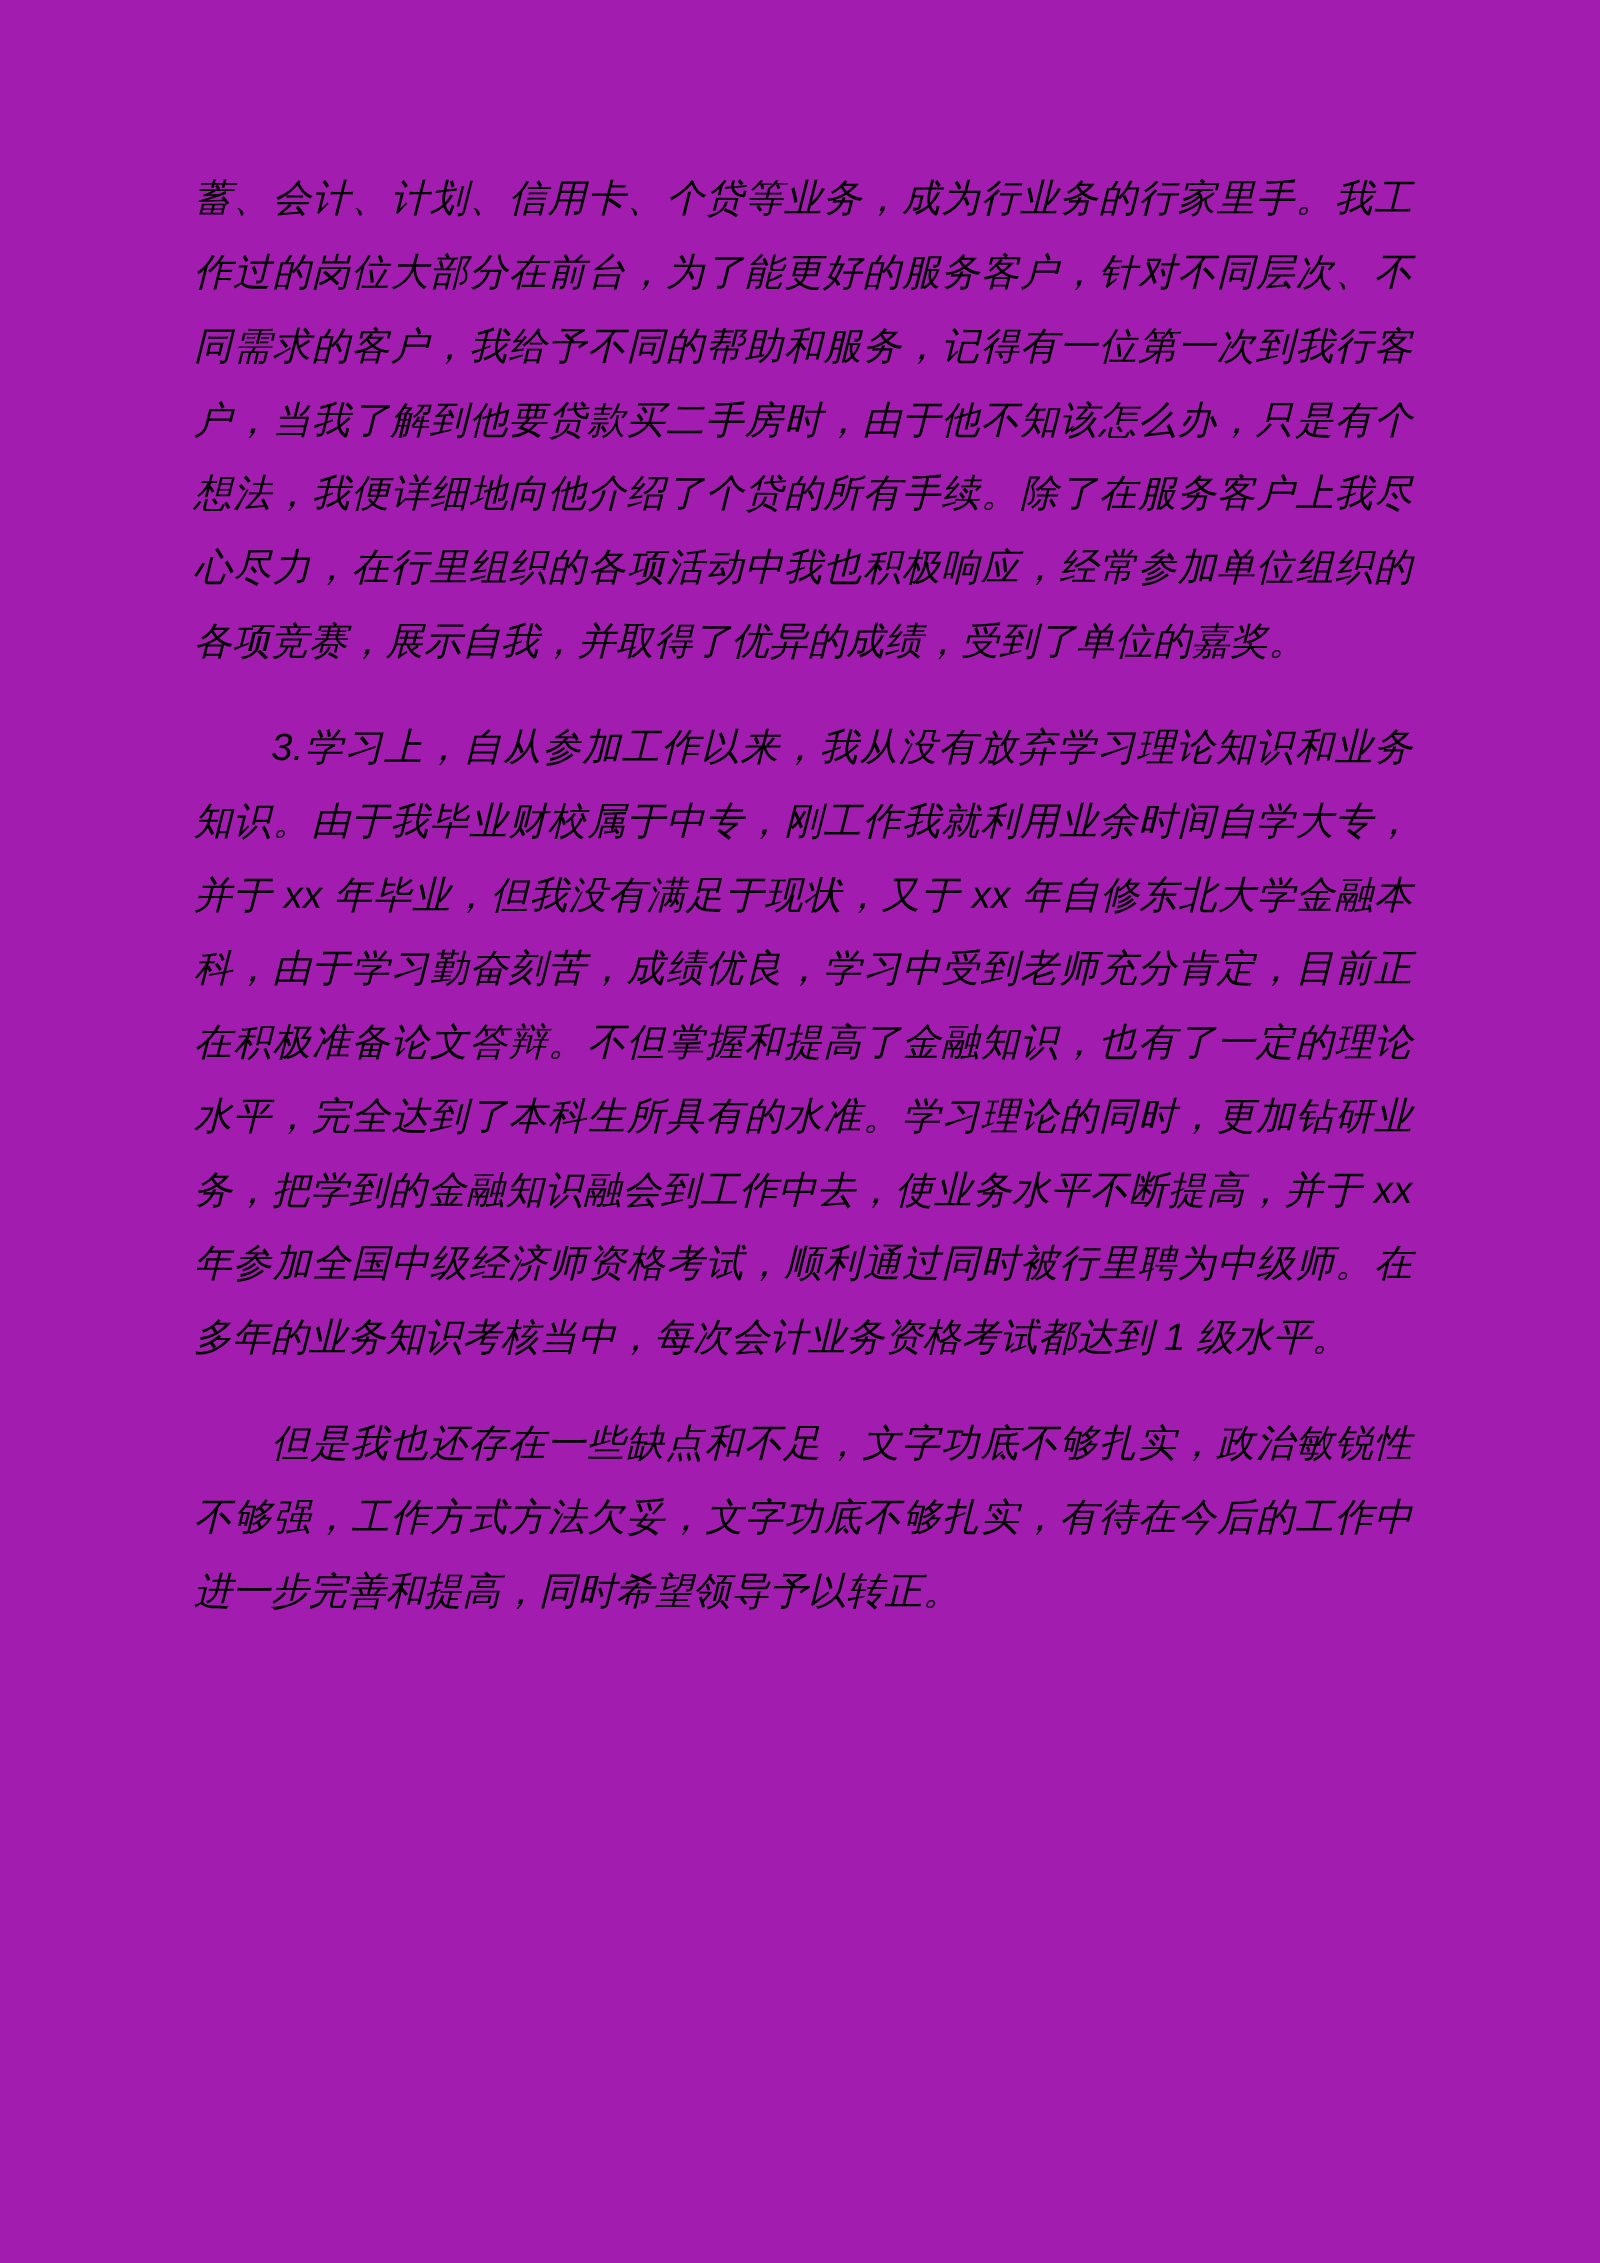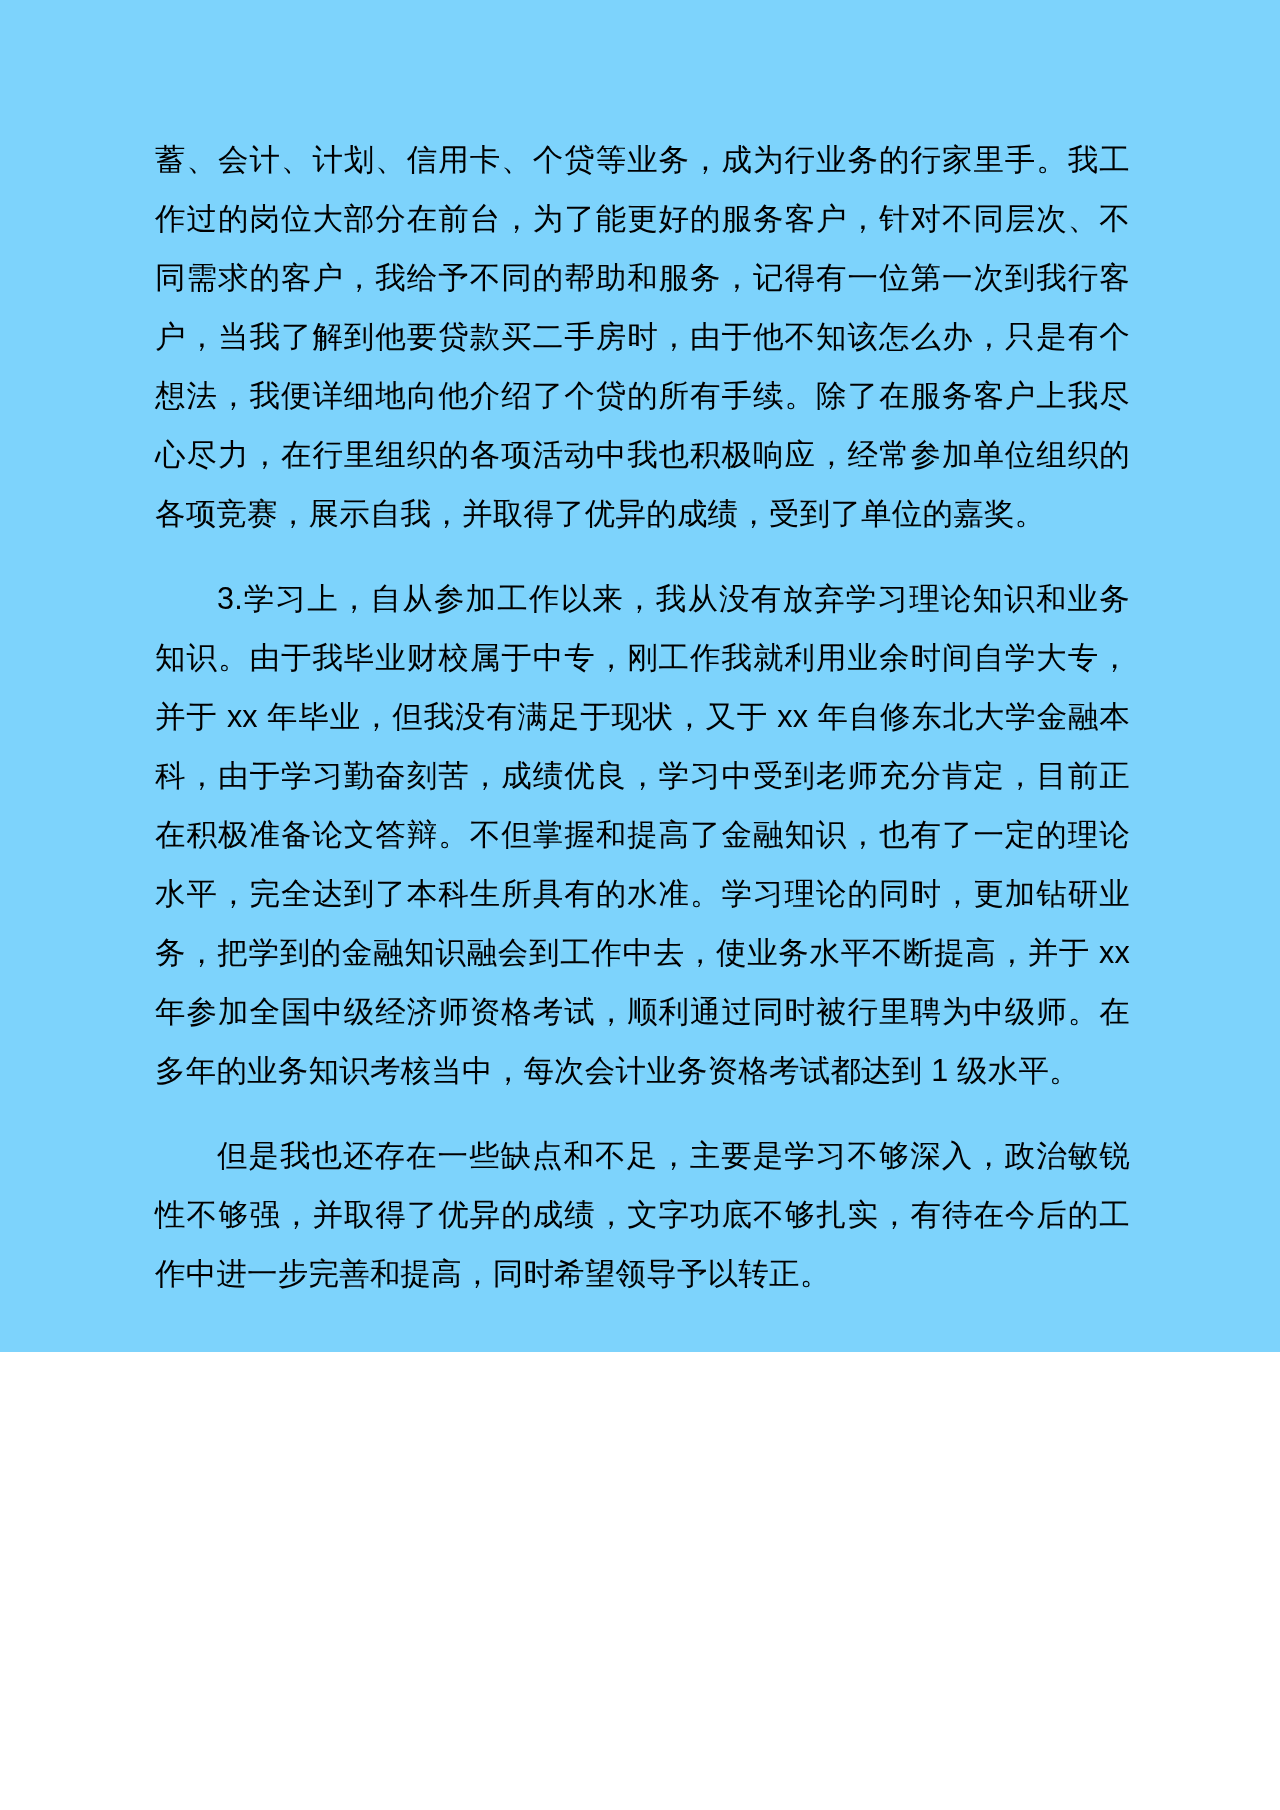--- a/index.html
+++ b/index.html
@@ -11,24 +11,25 @@
   body {
     width: 1280px;
     height: 1810px;
     font-family: "Liberation Sans", "DejaVu Sans", sans-serif;
     color: #000000;
     overflow: hidden;
   }
   .page {
     position: relative;
     width: 1280px;
-    height: 1352px;
-    background: #7dd3fc;
+    height: 1810px;
+    background: #a21caf;
     box-sizing: border-box;
     padding: 130px 150px 60px 155px;
+    font-style: italic;
   }
   .doc-body {
     width: 100%;
   }
   p.para {
     margin: 0 0 26px 0;
     font-size: 30.5px;
     line-height: 59px;
     letter-spacing: 0.2px;
     text-align: justify;
@@ -43,15 +44,15 @@
     margin-bottom: 0;
   }
 </style>
 </head>
 <body>
 
 <div class="page">
   <div class="doc-body">
     <p class="para">蓄、会计、计划、信用卡、个贷等业务，成为行业务的行家里手。我工作过的岗位大部分在前台，为了能更好的服务客户，针对不同层次、不同需求的客户，我给予不同的帮助和服务，记得有一位第一次到我行客户，当我了解到他要贷款买二手房时，由于他不知该怎么办，只是有个想法，我便详细地向他介绍了个贷的所有手续。除了在服务客户上我尽心尽力，在行里组织的各项活动中我也积极响应，经常参加单位组织的各项竞赛，展示自我，并取得了优异的成绩，受到了单位的嘉奖。</p>
     <p class="para indent">3.学习上，自从参加工作以来，我从没有放弃学习理论知识和业务知识。由于我毕业财校属于中专，刚工作我就利用业余时间自学大专，并于 xx 年毕业，但我没有满足于现状，又于 xx 年自修东北大学金融本科，由于学习勤奋刻苦，成绩优良，学习中受到老师充分肯定，目前正在积极准备论文答辩。不但掌握和提高了金融知识，也有了一定的理论水平，完全达到了本科生所具有的水准。学习理论的同时，更加钻研业务，把学到的金融知识融会到工作中去，使业务水平不断提高，并于 xx 年参加全国中级经济师资格考试，顺利通过同时被行里聘为中级师。在多年的业务知识考核当中，每次会计业务资格考试都达到 1 级水平。</p>
-    <p class="para indent">但是我也还存在一些缺点和不足，主要是学习不够深入，政治敏锐性不够强，并取得了优异的成绩，文字功底不够扎实，有待在今后的工作中进一步完善和提高，同时希望领导予以转正。</p>
+    <p class="para indent">但是我也还存在一些缺点和不足，文字功底不够扎实，政治敏锐性不够强，工作方式方法欠妥，文字功底不够扎实，有待在今后的工作中进一步完善和提高，同时希望领导予以转正。</p>
   </div>
 </div>
 
 </body></html>

